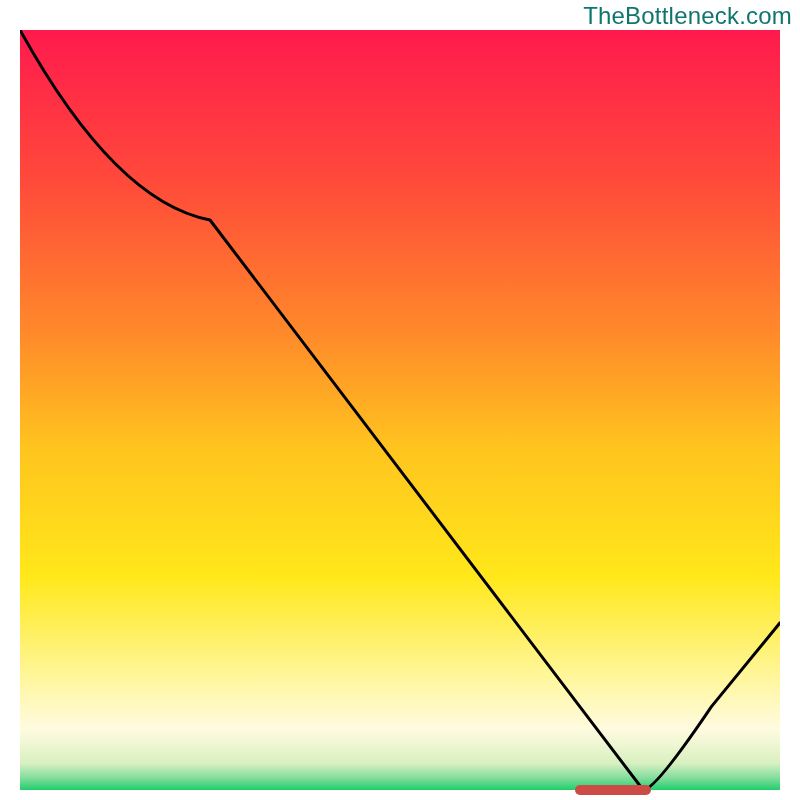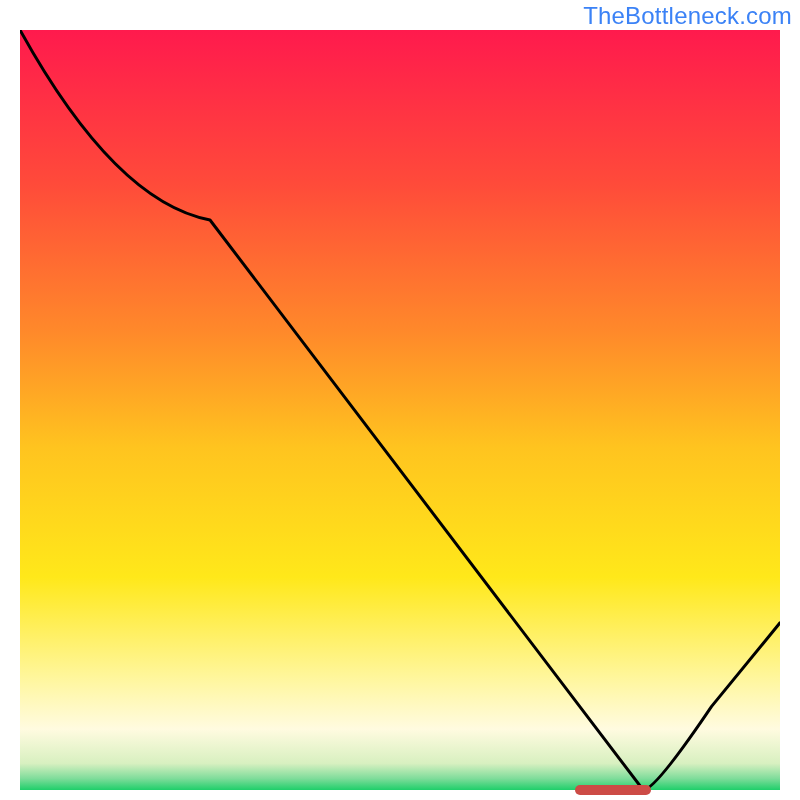--- a/index.html
+++ b/index.html
@@ -13,21 +13,21 @@
   }
   .stage {
     position: relative;
     width: 800px;
     height: 800px;
   }
   .watermark {
     position: absolute;
     top: 2px;
     right: 8px;
-    color: #3b82f6;
+    color: #0f766e;
     font-size: 24px;
     font-weight: 500;
     letter-spacing: 0.2px;
     z-index: 4;
   }
   .plot {
     position: absolute;
     left: 20px;
     top: 30px;
     width: 760px;

